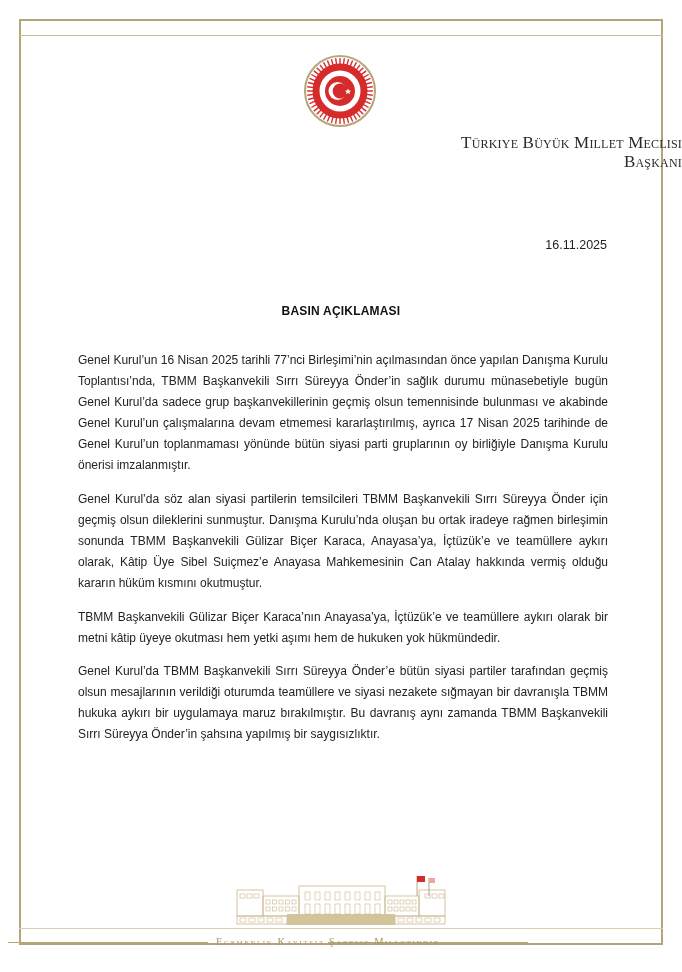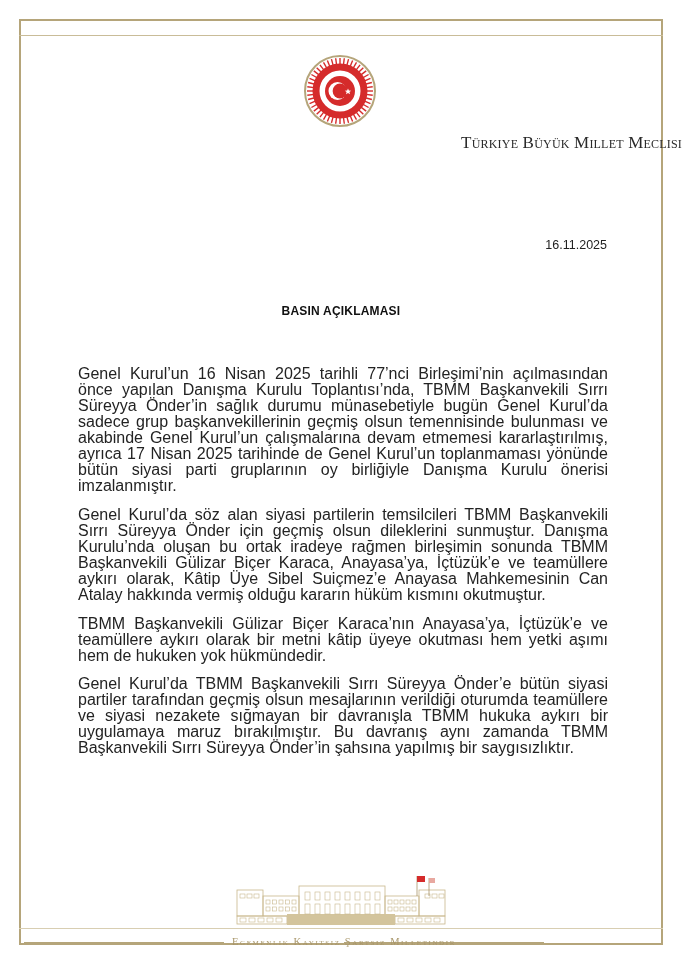--- a/index.html
+++ b/index.html
@@ -9,25 +9,25 @@
            border:2px solid #b5a57a; box-sizing:content-box; }
   .rule-top { position:absolute; left:19px; top:35px; width:644px; height:1px; background:#c9bc98; }
   .rule-bottom { position:absolute; left:19px; top:928px; width:644px; height:1px; background:#d8ceb2; }
   .emblem { position:absolute; left:303px; top:54px; width:74px; height:74px; }
   .inst-title { position:absolute; left:0; top:133px; width:682px; text-align:right;
                 font-family:"Liberation Serif", serif; color:#2a2a2a; font-size:17px;
                 line-height:19px; font-variant:small-caps; letter-spacing:0.2px; }
   .date { position:absolute; right:75px; top:238px; font-size:12.5px; color:#222; }
   .heading { position:absolute; left:0; top:304px; width:682px; text-align:center;
              font-weight:bold; font-size:12px; color:#111; letter-spacing:0.2px; }
-  .body { position:absolute; left:78px; top:366px; width:530px; font-size:16px;
-          line-height:16px; color:#232323; text-align:justify; }
+  .body { position:absolute; left:78px; top:350px; width:530px; font-size:12px;
+          line-height:21px; color:#232323; text-align:justify; }
   .body p { margin:0 0 12.8px 0; }
   .building { position:absolute; left:233px; top:872px; width:216px; height:54px; }
-  .motto-wrap { position:absolute; left:22px; top:935px; width:524px; height:14px; }
+  .motto-wrap { position:absolute; left:6px; top:935px; width:524px; height:14px; }
   .motto-line-l { position:absolute; left:2px; top:7px; width:200px; height:1px; background:#b5a57a; }
   .motto-line-r { position:absolute; right:2px; top:7px; width:200px; height:1px; background:#b5a57a; }
   .motto { position:absolute; left:0; top:0; width:644px; text-align:center;
            font-family:"Liberation Serif", serif; font-variant:small-caps; font-size:10.5px;
            letter-spacing:1.6px; color:#a8966a; line-height:14px; }
 </style>
 </head>
 <body>
 
 <div class="frame"></div>
@@ -88,20 +88,21 @@
   <circle cx="37" cy="37" r="25" fill="#ffffff" stroke="#d52b2b" stroke-width="1"></circle>
   <circle cx="37" cy="37" r="24" fill="none" stroke="#d52b2b" stroke-width="7"></circle>
   <circle cx="37" cy="37" r="15" fill="#d52b2b"></circle>
   <circle cx="34.5" cy="37" r="9" fill="#ffffff"></circle>
   <circle cx="37" cy="37" r="7.4" fill="#d52b2b"></circle>
   <polygon points="45,34.5 45.9,36.6 48.2,36.7 46.4,38.1 47.1,40.3 45,39 43,40.3 43.6,38.1 41.8,36.7 44.1,36.6" fill="#ffffff"></polygon>
 </svg>
 
 <div class="inst-title">
   <div>Türkiye Büyük Millet Meclisi</div>
+  <div>Başkanı</div>
 </div>
 
 <div class="date">16.11.2025</div>
 
 <div class="heading">BASIN AÇIKLAMASI</div>
 
 <div class="body">
   <p>Genel Kurul’un 16 Nisan 2025 tarihli 77’nci Birleşimi’nin açılmasından önce yapılan Danışma Kurulu Toplantısı’nda, TBMM Başkanvekili Sırrı Süreyya Önder’in sağlık durumu münasebetiyle bugün Genel Kurul’da sadece grup başkanvekillerinin geçmiş olsun temennisinde bulunması ve akabinde Genel Kurul’un çalışmalarına devam etmemesi kararlaştırılmış, ayrıca 17 Nisan 2025 tarihinde de Genel Kurul’un toplanmaması yönünde bütün siyasi parti gruplarının oy birliğiyle Danışma Kurulu önerisi imzalanmıştır.</p>
   <p>Genel Kurul’da söz alan siyasi partilerin temsilcileri TBMM Başkanvekili Sırrı Süreyya Önder için geçmiş olsun dileklerini sunmuştur. Danışma Kurulu’nda oluşan bu ortak iradeye rağmen birleşimin sonunda TBMM Başkanvekili Gülizar Biçer Karaca, Anayasa’ya, İçtüzük’e ve teamüllere aykırı olarak, Kâtip Üye Sibel Suiçmez’e Anayasa Mahkemesinin Can Atalay hakkında vermiş olduğu kararın hüküm kısmını okutmuştur.</p>
   <p>TBMM Başkanvekili Gülizar Biçer Karaca’nın Anayasa’ya, İçtüzük’e ve teamüllere aykırı olarak bir metni kâtip üyeye okutması hem yetki aşımı hem de hukuken yok hükmündedir.</p>

